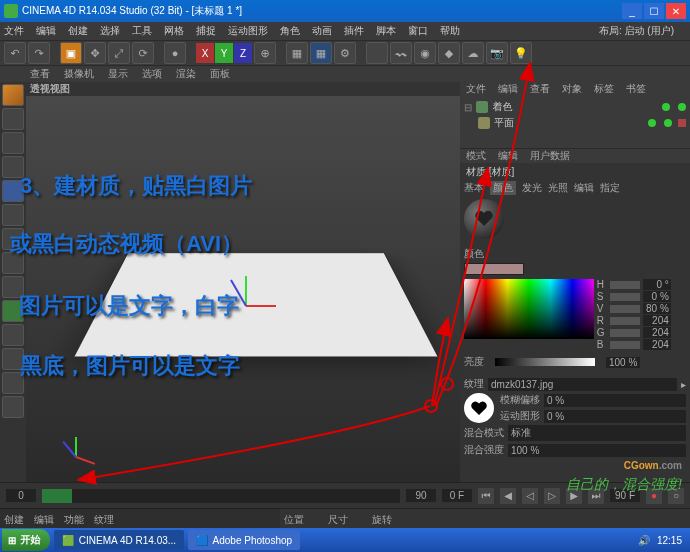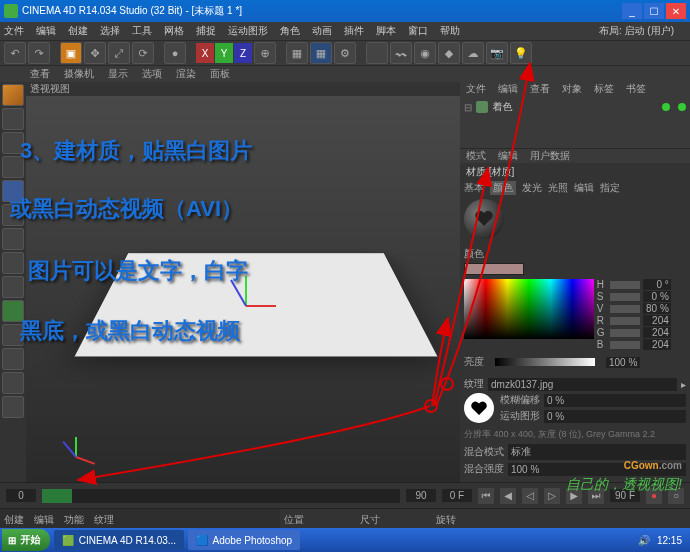--- a/index.html
+++ b/index.html
@@ -29,36 +29,36 @@
 
 .toolbar2 { height: 16px; background: #3a3a3a; color: #aaa; display: flex; align-items: center; padding: 0 30px; font-size: 10px; gap: 14px; }
 
 .main { display: flex; height: 400px; }
 .leftbar { width: 26px; background: #333; display: flex; flex-direction: column; gap: 2px; padding: 2px; }
 .ltool { width: 22px; height: 22px; background: #444; border: 1px solid #555; border-radius: 2px; }
 .ltool.cube { background: linear-gradient(135deg, #d88a2a, #a05a1a); }
 .ltool.blue { background: #3a5a9a; }
 .ltool.green { background: #3a7a3a; }
 
-.viewport { flex: 1; position: relative; background: linear-gradient(#4a4a4a, #2a2a2a); }
+.viewport { flex: 1; position: relative; background: linear-gradient(#4a4a4a, #2a2a2a); font-weight: bold; }
 .vp-header { height: 14px; background: #333; color: #aaa; font-size: 10px; padding: 0 4px; }
 .vp-grid { position: absolute; top: 14px; left: 0; right: 0; bottom: 0; }
 .plane { position: absolute; left: 80px; top: 100px; width: 300px; height: 200px; background: #e8e8e8; transform: perspective(500px) rotateX(60deg); box-shadow: 0 10px 30px rgba(0,0,0,0.4); }
 .gizmo { position: absolute; left: 200px; top: 170px; width: 40px; height: 40px; }
 .gizmo .ax { position: absolute; width: 2px; height: 30px; transform-origin: bottom center; bottom: 0; left: 19px; }
 .gizmo .ax-y { background: #3d3; }
 .gizmo .ax-x { background: #d33; transform: rotate(90deg); }
 .gizmo .ax-z { background: #44d; transform: rotate(-30deg); }
 .mini-gizmo { position: absolute; left: 35px; bottom: 25px; width: 30px; height: 30px; }
 .mini-gizmo .ax { position: absolute; width: 2px; height: 20px; transform-origin: bottom center; bottom: 0; left: 14px; }
 
-.annotation { position: absolute; color: #1a6ed8; font-size: 22px; font-weight: bold; text-shadow: 2px 2px 3px rgba(0,0,0,0.7); font-family: SimHei, sans-serif; line-height: 1.4; z-index: 50; }
+.annotation { position: absolute; color: #1a6ed8; font-size: 22px; font-weight: bold; text-shadow: 2px 2px 3px rgba(0,0,0,0.7); font-family: SimHei, sans-serif; line-height: 1.4; z-index: 50; margin-top: 35px; }
 .ann1 { left: 20px; top: 136px; }
 .ann2 { left: 10px; top: 194px; }
-.ann3 { left: 28px; top: 256px; }
+.ann3 { left: 19px; top: 256px; }
 .ann4 { left: 20px; top: 316px; }
 
 .arrow { position: absolute; z-index: 40; pointer-events: none; }
 
 .rightpanel { width: 230px; background: #333; display: flex; flex-direction: column; }
 .rp-tabs { height: 14px; background: #3a3a3a; color: #aaa; display: flex; padding: 0 6px; gap: 12px; font-size: 10px; }
 .rp-obj { height: 52px; background: #3a3a3a; padding: 4px; color: #ccc; position: relative; }
 .obj-row { display: flex; align-items: center; gap: 4px; font-size: 10px; margin-bottom: 2px; }
 .obj-icon { width: 12px; height: 12px; background: #5a8a5a; border-radius: 2px; }
 .obj-dot { width: 8px; height: 8px; border-radius: 50%; background: #3c3; margin-left: 4px; }
@@ -96,21 +96,21 @@
 .tl-handle { position: absolute; left: 0; top: 0; width: 30px; height: 14px; background: #2a7a3a; }
 .tl-btn { width: 16px; height: 16px; background: #444; display: flex; align-items: center; justify-content: center; }
 .tl-field { width: 30px; background: #222; padding: 1px 2px; text-align: center; }
 
 .bottom { height: 100px; background: #333; display: flex; border-top: 1px solid #222; }
 .mat-panel { width: 280px; background: #2e2e2e; padding: 4px; }
 .mat-tabs { color: #aaa; font-size: 10px; display: flex; gap: 10px; margin-bottom: 4px; }
 .mat-item { width: 44px; height: 44px; border-radius: 50%; background: radial-gradient(circle at 35% 35%, #888, #111); position: relative; }
 
 .coord-panel { flex: 1; background: #333; padding: 4px; color: #aaa; }
-.coord-tabs { display: flex; gap: 56px; font-size: 10px; margin-bottom: 4px; }
+.coord-tabs { display: flex; gap: 24px; font-size: 10px; margin-bottom: 4px; }
 .coord-grid { display: grid; grid-template-columns: 60px 60px 60px 50px; gap: 2px; font-size: 9px; }
 .coord-cell { background: #222; padding: 1px 3px; display: flex; }
 .coord-cell .k { color: #888; margin-right: 4px; }
 
 .watermark { position: absolute; right: 8px; bottom: 58px; z-index: 60; text-align: right; }
 .wm1 { color: #e8a030; font-size: 20px; font-weight: bold; font-family: Arial; }
 .wm1 .dim { color: #888; }
 .wm2 { color: #4ac04a; font-size: 14px; font-style: italic; margin-top: 2px; }
 
 .taskbar { position: absolute; bottom: 0; left: 0; right: 0; height: 24px; background: linear-gradient(#2a6ad8, #1a4aa8); display: flex; align-items: center; padding: 0 2px; color: #fff; font-size: 10px; }
@@ -235,20 +235,28 @@
     </div>
     <div class="rp-obj">
       <div class="obj-row">
         <span style="color:#888">⊟</span>
           <div class="obj-icon"></div>
         <span>着色</span>
         <div style="flex:1"></div>
           <div class="obj-dot"></div>
           <div class="obj-dot"></div>
       </div>
+      <div class="obj-row" style="padding-left:14px">
+        <div class="obj-icon" style="background:#8a8a5a"></div>
+        <span>平面</span>
+        <div style="flex:1"></div>
+          <div class="obj-dot"></div>
+          <div class="obj-dot"></div>
+        <div class="obj-sq"></div>
+      </div>
     </div>
 
     <div class="rp-sec">
       <div class="rp-sec-h">
         <span>模式</span>
         <span>编辑</span>
         <span>用户数据</span>
       </div>
       <div style="color:#ccc;padding:2px 6px;font-size:10px">材质 [材质]</div>
       <div class="rp-tabs2">
@@ -326,21 +334,20 @@
             <div class="tex-row">
                 <span>模糊偏移</span>
                 <div class="tex-field">0 %</div>
               </div>
             <div class="tex-row">
                 <span>运动图形</span>
                 <div class="tex-field">0 %</div>
               </div>
           </div>
         </div>
-        <div style="color:#777;font-size:9px;margin:3px 0">分辨率 400 x 400, 灰度 (8 位), Grey Gamma 2.2</div>
         <div class="tex-row">
             <span>混合模式</span>
             <div class="tex-field">标准</div>
           </div>
         <div class="tex-row">
             <span>混合强度</span>
             <div class="tex-field">100 %</div>
           </div>
       </div>
     </div>
@@ -415,39 +422,39 @@
       <div></div>
 
     </div>
 
   </div>
 </div>
 
 <div class="annotation ann1">3、建材质，贴黑白图片</div>
 <div class="annotation ann2">或黑白动态视频（AVI）</div>
 <div class="annotation ann3">图片可以是文字，白字</div>
-<div class="annotation ann4">黑底，或黑白动态视频</div>
+<div class="annotation ann4">黑底，图片可以是文字</div>
 
 <svg class="arrow" style="left:0;top:0" width="690" height="530">
   <defs>
       <marker id="ah" markerWidth="10" markerHeight="8" refX="9" refY="4" orient="auto">
         <path d="M0 0 L10 4 L0 8 Z" fill="#d00"></path>
       </marker>
     </defs>
   <path d="M 430 406 Q 350 435, 78 480" stroke="#d00" stroke-width="2" fill="none" marker-end="url(#ah)"></path>
   <path d="M 432 406 Q 440 350, 448 318" stroke="#d00" stroke-width="2" fill="none" marker-end="url(#ah)"></path>
   <path d="M 434 406 Q 460 300, 488 168" stroke="#d00" stroke-width="2" fill="none" marker-end="url(#ah)"></path>
   <path d="M 436 406 Q 490 280, 530 63" stroke="#d00" stroke-width="2" fill="none" marker-end="url(#ah)"></path>
   <circle cx="431" cy="406" r="6" fill="none" stroke="#d00" stroke-width="2"></circle>
   <circle cx="447" cy="384" r="6" fill="none" stroke="#d00" stroke-width="2"></circle>
 </svg>
 
 <div class="watermark">
   <div class="wm1"><span>CGown</span><span class="dim">.com</span></div>
-  <div class="wm2">自己的，透视视图!</div>
+  <div class="wm2">自己的，混合强度!</div>
 </div>
 
 <div class="taskbar">
   <div class="start">
     <span>⊞</span>
     <span>开始</span>
   </div>
   <div class="task active">
       <span>🟩</span>
       <span>CINEMA 4D R14.03...</span>

